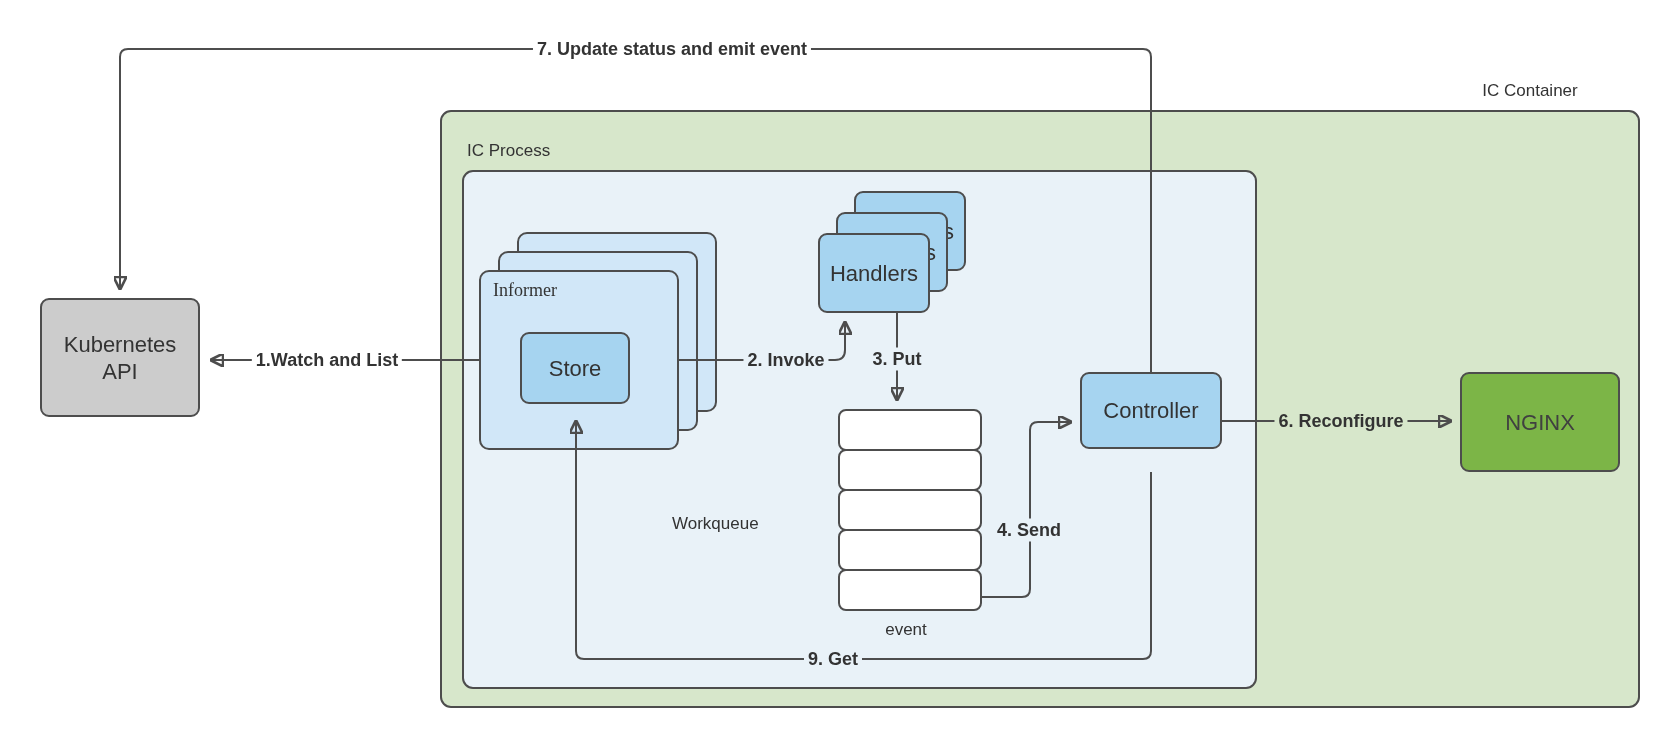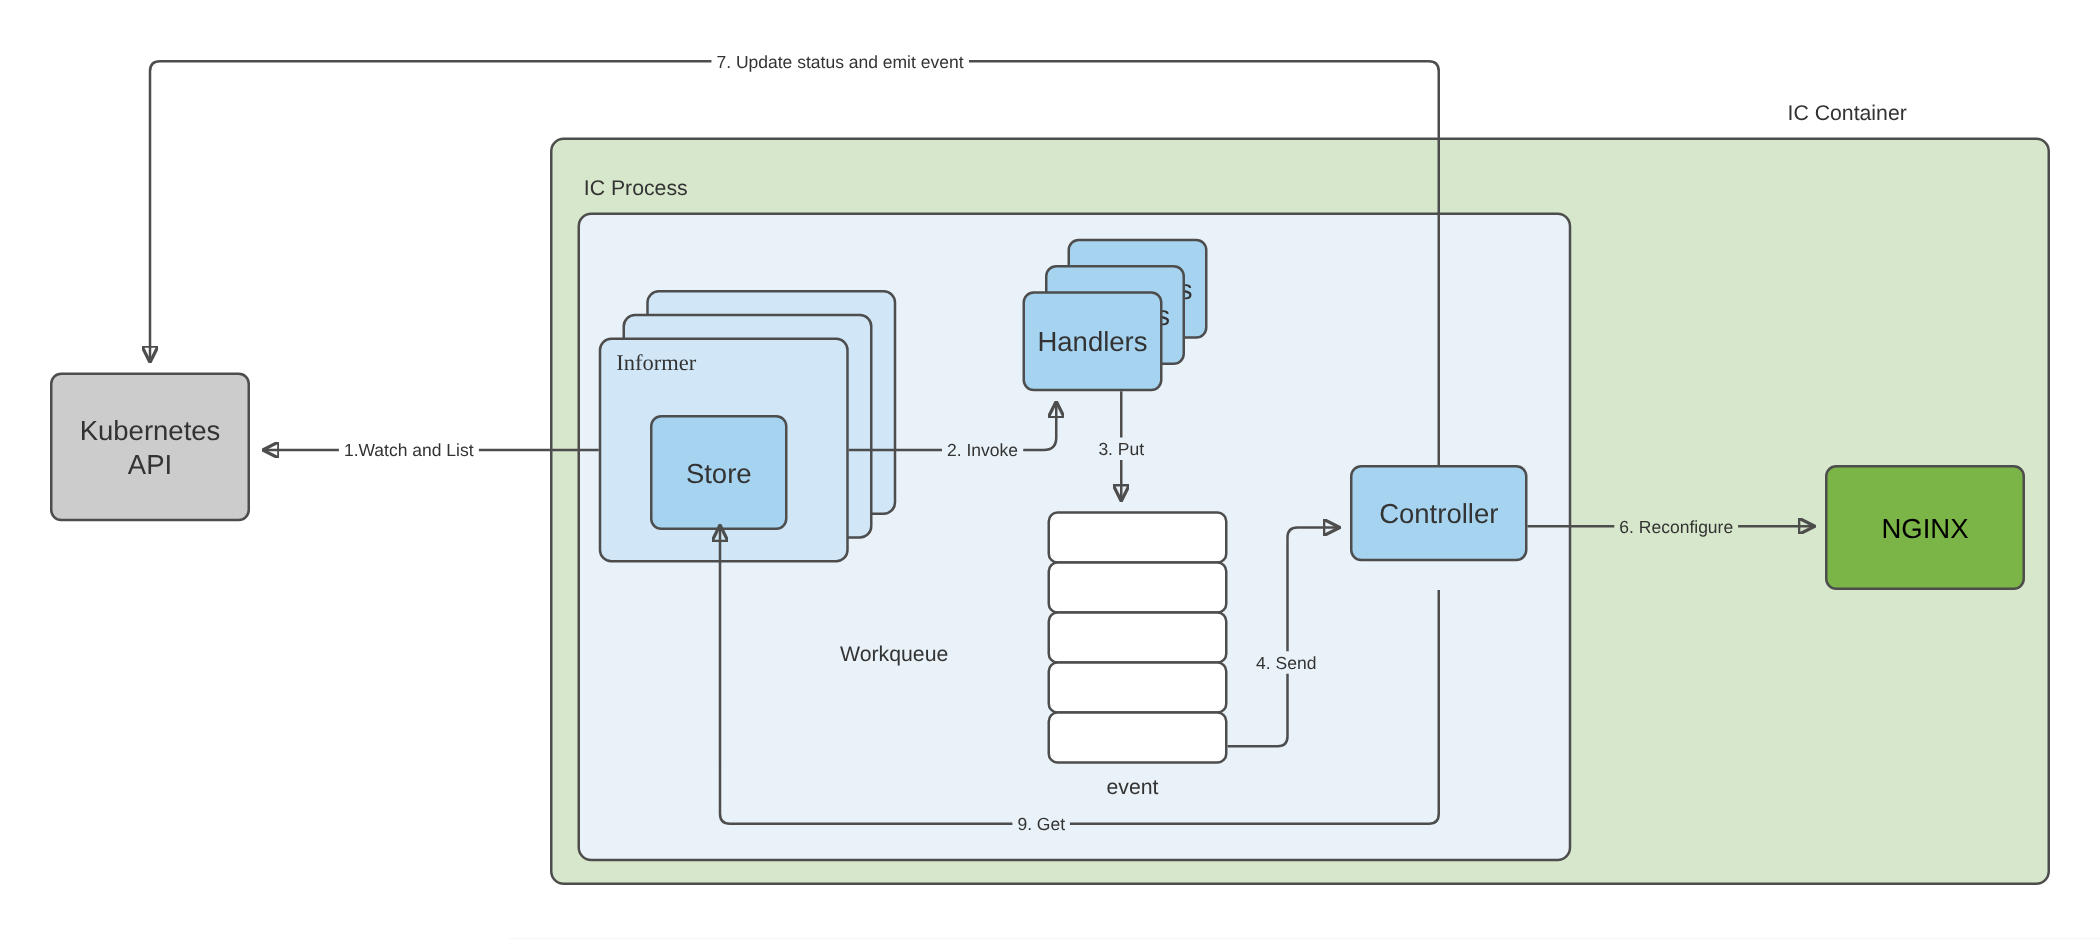--- a/index.html
+++ b/index.html
@@ -22,60 +22,60 @@
   .box{
     border:2px solid var(--stroke);
     border-radius:9px;
   }
   .node-label{
     display:flex;align-items:center;justify-content:center;
     width:100%;height:100%;font-size:22px;line-height:27px;text-align:center;
   }
   
   #ic-container{left:440px;top:110px;width:1200px;height:598px;background:var(--container-fill);border-radius:11px;z-index:1;}
-  #ic-container-label{left:1430px;top:81px;width:200px;text-align:left;font-size:17px;z-index:1;}
+  #ic-container-label{left:1430px;top:81px;width:200px;text-align:center;font-size:17px;z-index:1;}
   #ic-process{left:462px;top:170px;width:795px;height:519px;background:var(--process-fill);border-radius:11px;z-index:2;}
   #ic-process-label{left:467px;top:141px;font-size:17px;z-index:2;}
   
   #k8s{left:40px;top:298px;width:160px;height:119px;background:var(--node-gray);z-index:3;}
   #k8s .node-label{line-height:27px;}
   #k8s .wrap{width:130px;margin:13px auto;}
   
   .informer-box{width:200px;height:180px;background:var(--node-blue-light);border-radius:10px;z-index:3;font-family:Liberation Serif, serif;}
   #informer-back{left:517px;top:232px;}
   #informer-middle{left:498px;top:251px;z-index:4;}
   #informer-front{left:479px;top:270px;z-index:5;}
   #informer-label{left:12px;top:8px;font-size:18px;position:absolute;}
   
-  #store{left:520px;top:332px;width:110px;height:92px;background:var(--node-blue);z-index:6;}
+  #store{left:520px;top:332px;width:110px;height:72px;background:var(--node-blue);z-index:6;}
   
   .handlers-box{width:112px;height:80px;background:var(--node-blue);border-radius:9px;}
   #handlers-back{left:854px;top:191px;z-index:3;}
   #handlers-middle{left:836px;top:212px;z-index:4;}
   #handlers-front{left:818px;top:233px;z-index:5;}
   
   #workqueue{left:838px;top:409px;width:144px;z-index:3;}
   .wq-slot{
     box-sizing:border-box;width:144px;height:42px;background:#ffffff;
     border:2px solid var(--stroke);border-radius:8px;
   }
   .wq-slot + .wq-slot{margin-top:-2px;}
   #workqueue-label{left:672px;top:514px;width:150px;text-align:left;font-size:17px;z-index:3;}
   #front-label{left:846px;top:620px;width:120px;text-align:center;font-size:17px;z-index:3;}
   
   #controller{left:1080px;top:372px;width:142px;height:77px;background:var(--node-blue);z-index:3;}
   #nginx{left:1460px;top:372px;width:160px;height:100px;background:var(--nginx-green);z-index:3;}
-  #nginx .node-label{color:#000000;}
+  #nginx .node-label{color:#404040;}
   
   #edges{position:absolute;left:0;top:0;width:1680px;height:751px;z-index:7;pointer-events:none;}
   #edges path{stroke:var(--stroke);stroke-width:2;fill:none;}
   
   .edge-label{
     position:absolute;transform:translate(-50%,-50%);
-    font-size:14px;font-weight:normal;white-space:nowrap;
+    font-size:18px;font-weight:bold;white-space:nowrap;
     padding:1px 4px;z-index:8;
   }
   .bg-white{background:#ffffff;}
   .bg-process{background:var(--process-fill);}
   .bg-container{background:var(--container-fill);}
 </style>
 </head>
 <body>
 
 <div class="abs box" id="ic-container"></div>

